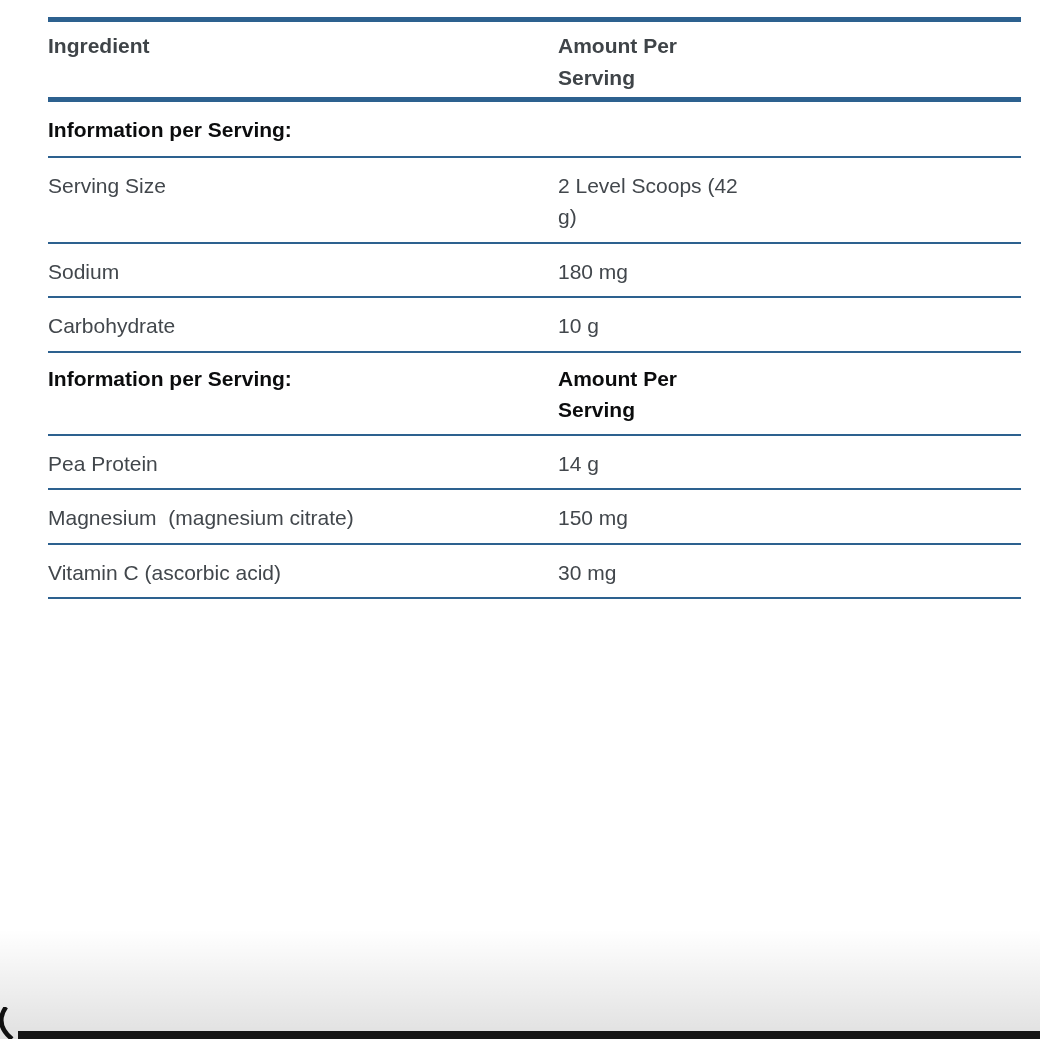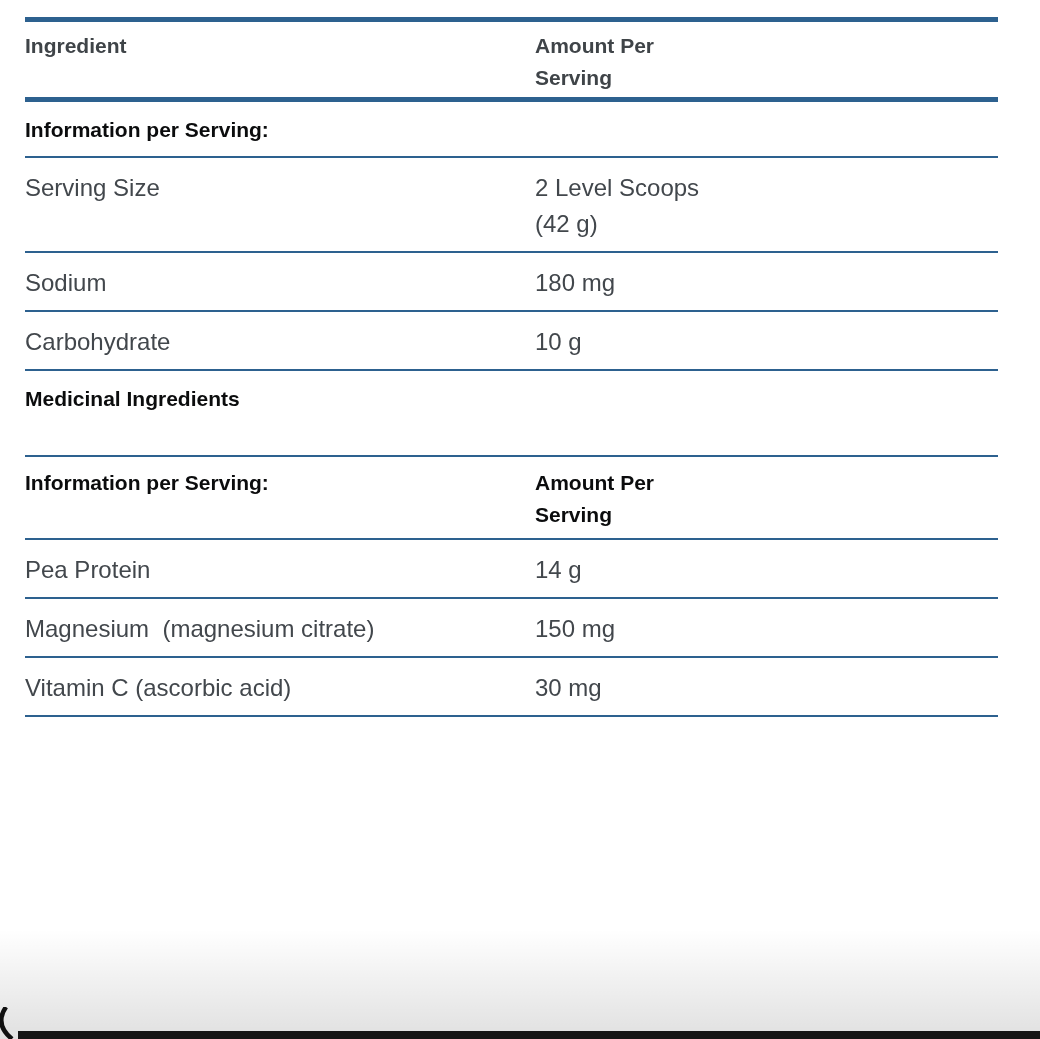--- a/index.html
+++ b/index.html
@@ -15,28 +15,29 @@
     overflow: hidden;
     color: #42474c;
   }
   .wrap {
     padding: 17px 42px 0 25px;
   }
   table.ingredients {
     width: 973px;
     border-collapse: collapse;
     table-layout: fixed;
+    margin-left: 23px;
   }
   col.c1 { width: 510px; }
   col.c2 { width: 198px; }
   col.c3 { width: 265px; }
 
   td {
     vertical-align: top;
-    font-size: 24px;
+    font-size: 21px;
     line-height: 1.5;
   }
 
   
   tr.top-header td {
     border-top: 5px solid #2d618f;
     border-bottom: 5px solid #2d618f;
     padding: 8px 0 4px 0;
     font-weight: bold;
     font-size: 21px;
@@ -136,23 +137,20 @@
           <td class="amount-cell">180 mg</td>
           <td></td>
         </tr>
         <tr class="data-row">
           <td class="label-cell">Carbohydrate</td>
           <td class="amount-cell">10 g</td>
           <td></td>
         </tr>
       </tbody>
     <tbody>
-      <tr class="section-spacer">
-        <td colspan="3">Medicinal Ingredients</td>
-      </tr>
       <tr class="mid-header">
         <td class="label-cell">Information per Serving:</td>
         <td class="amount-cell">Amount Per Serving</td>
         <td></td>
       </tr>
     </tbody>
     <tbody>
         <tr class="data-row">
           <td class="label-cell">Pea Protein</td>
           <td class="amount-cell">14 g</td>

